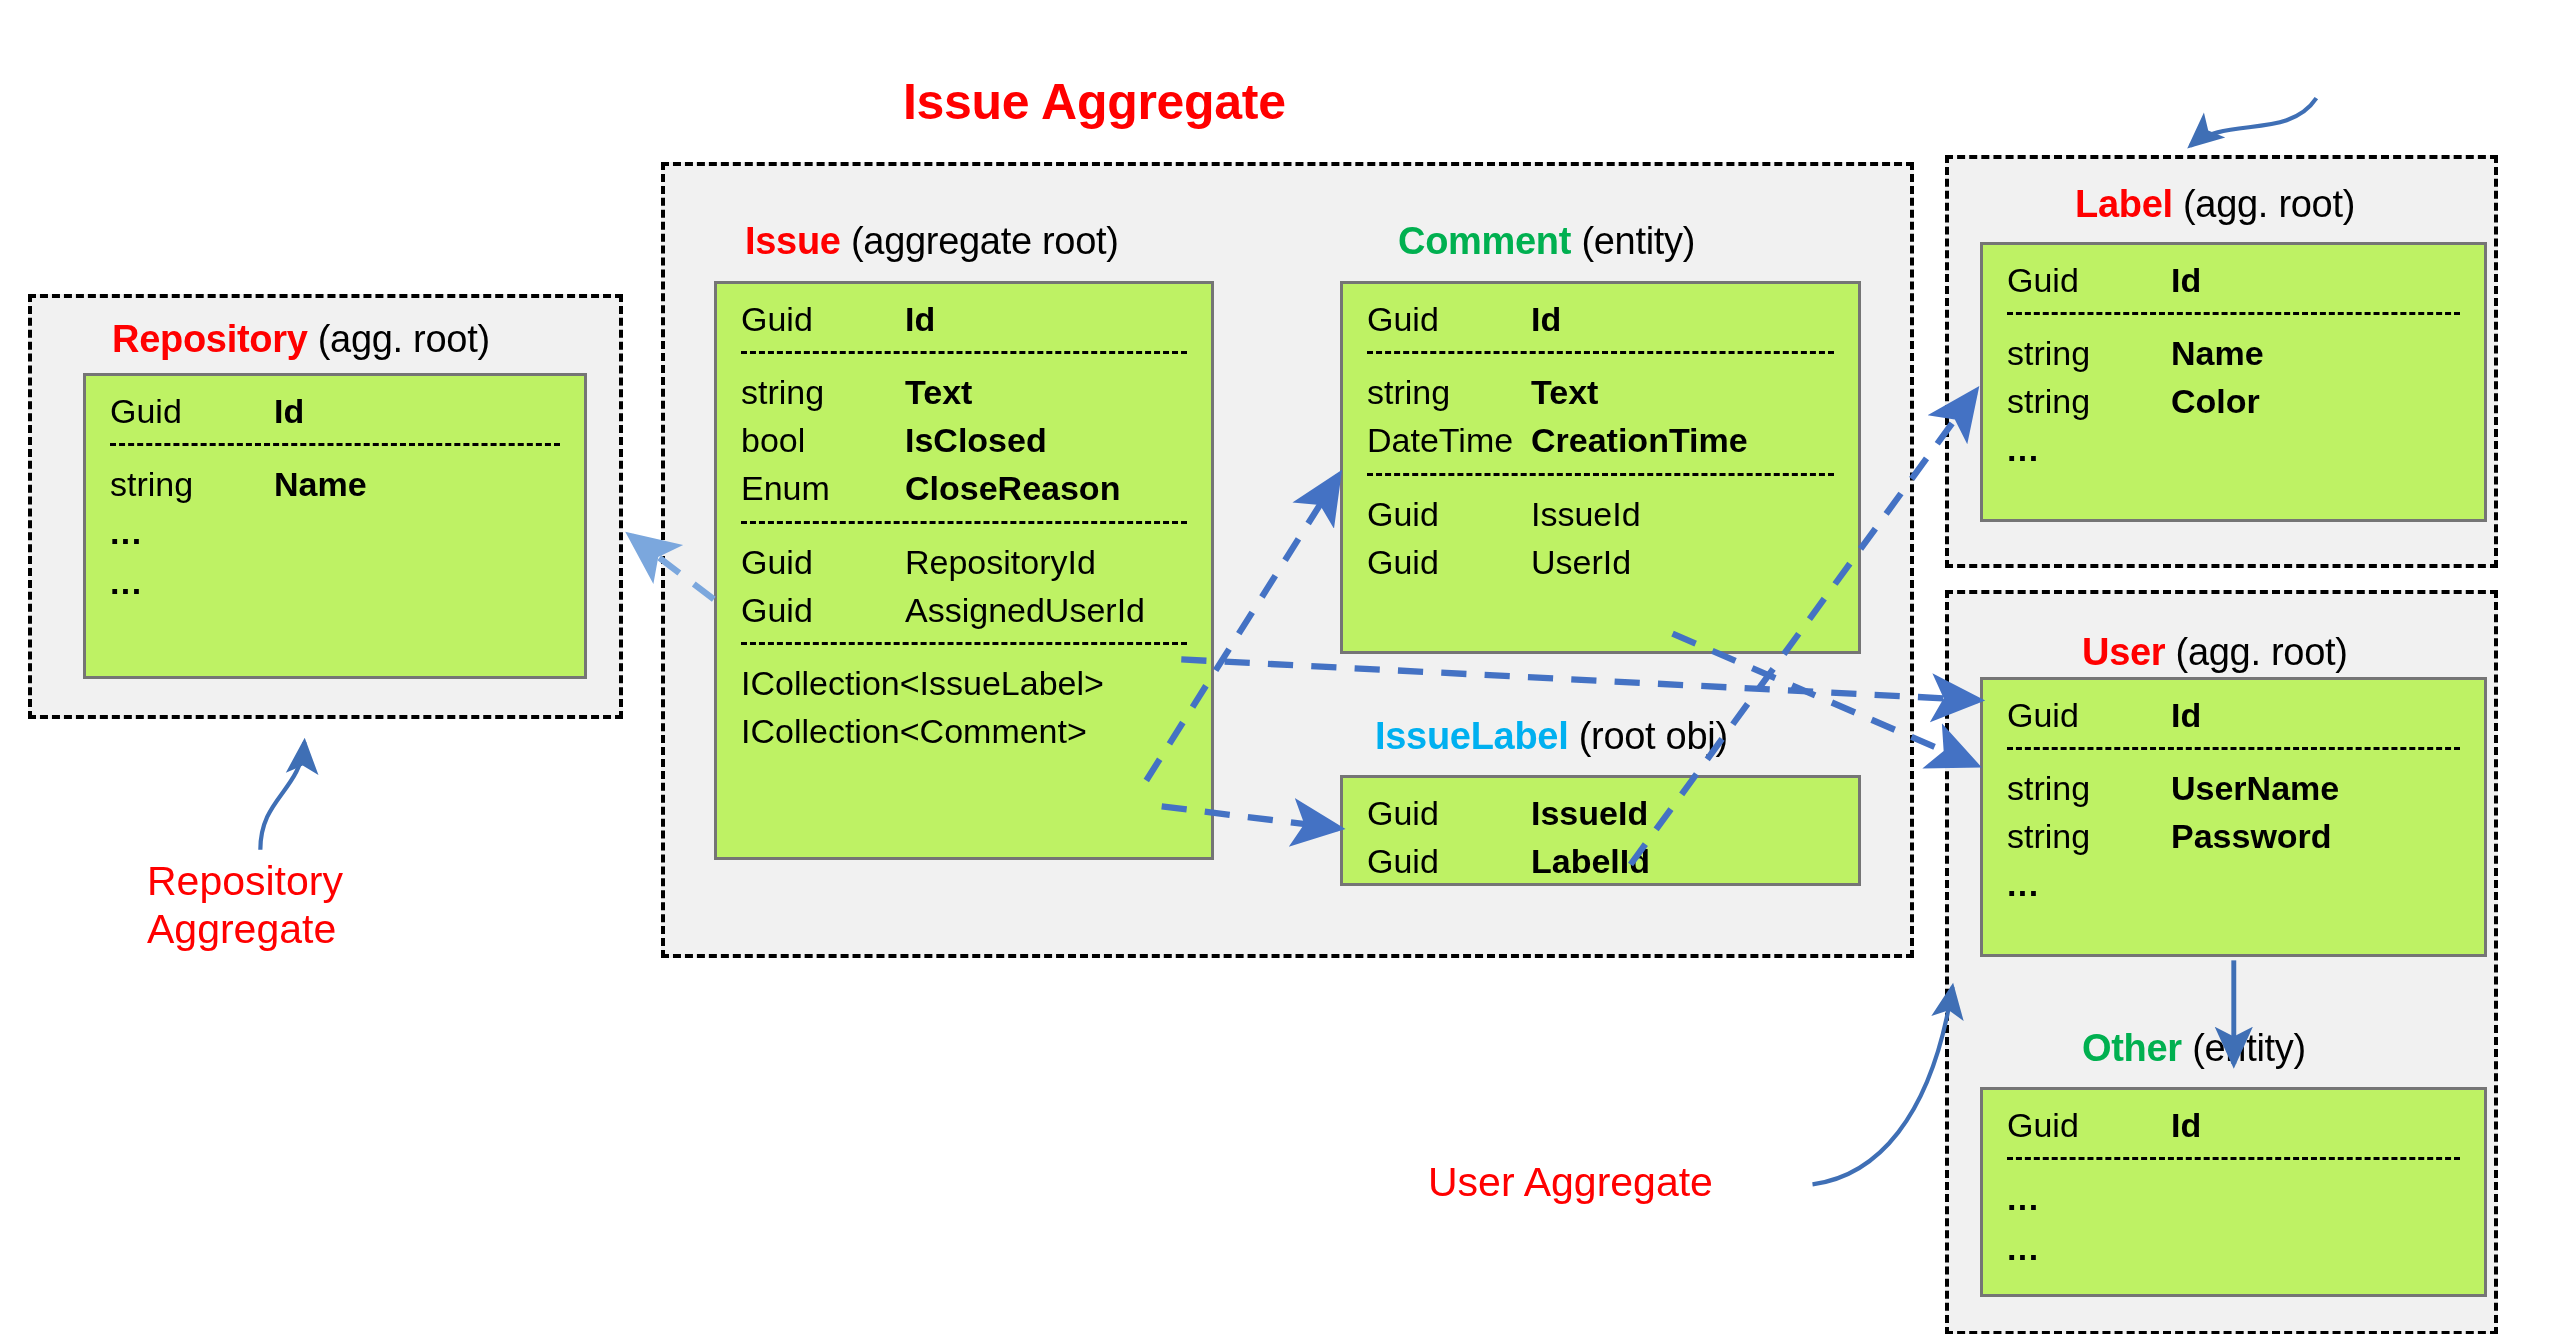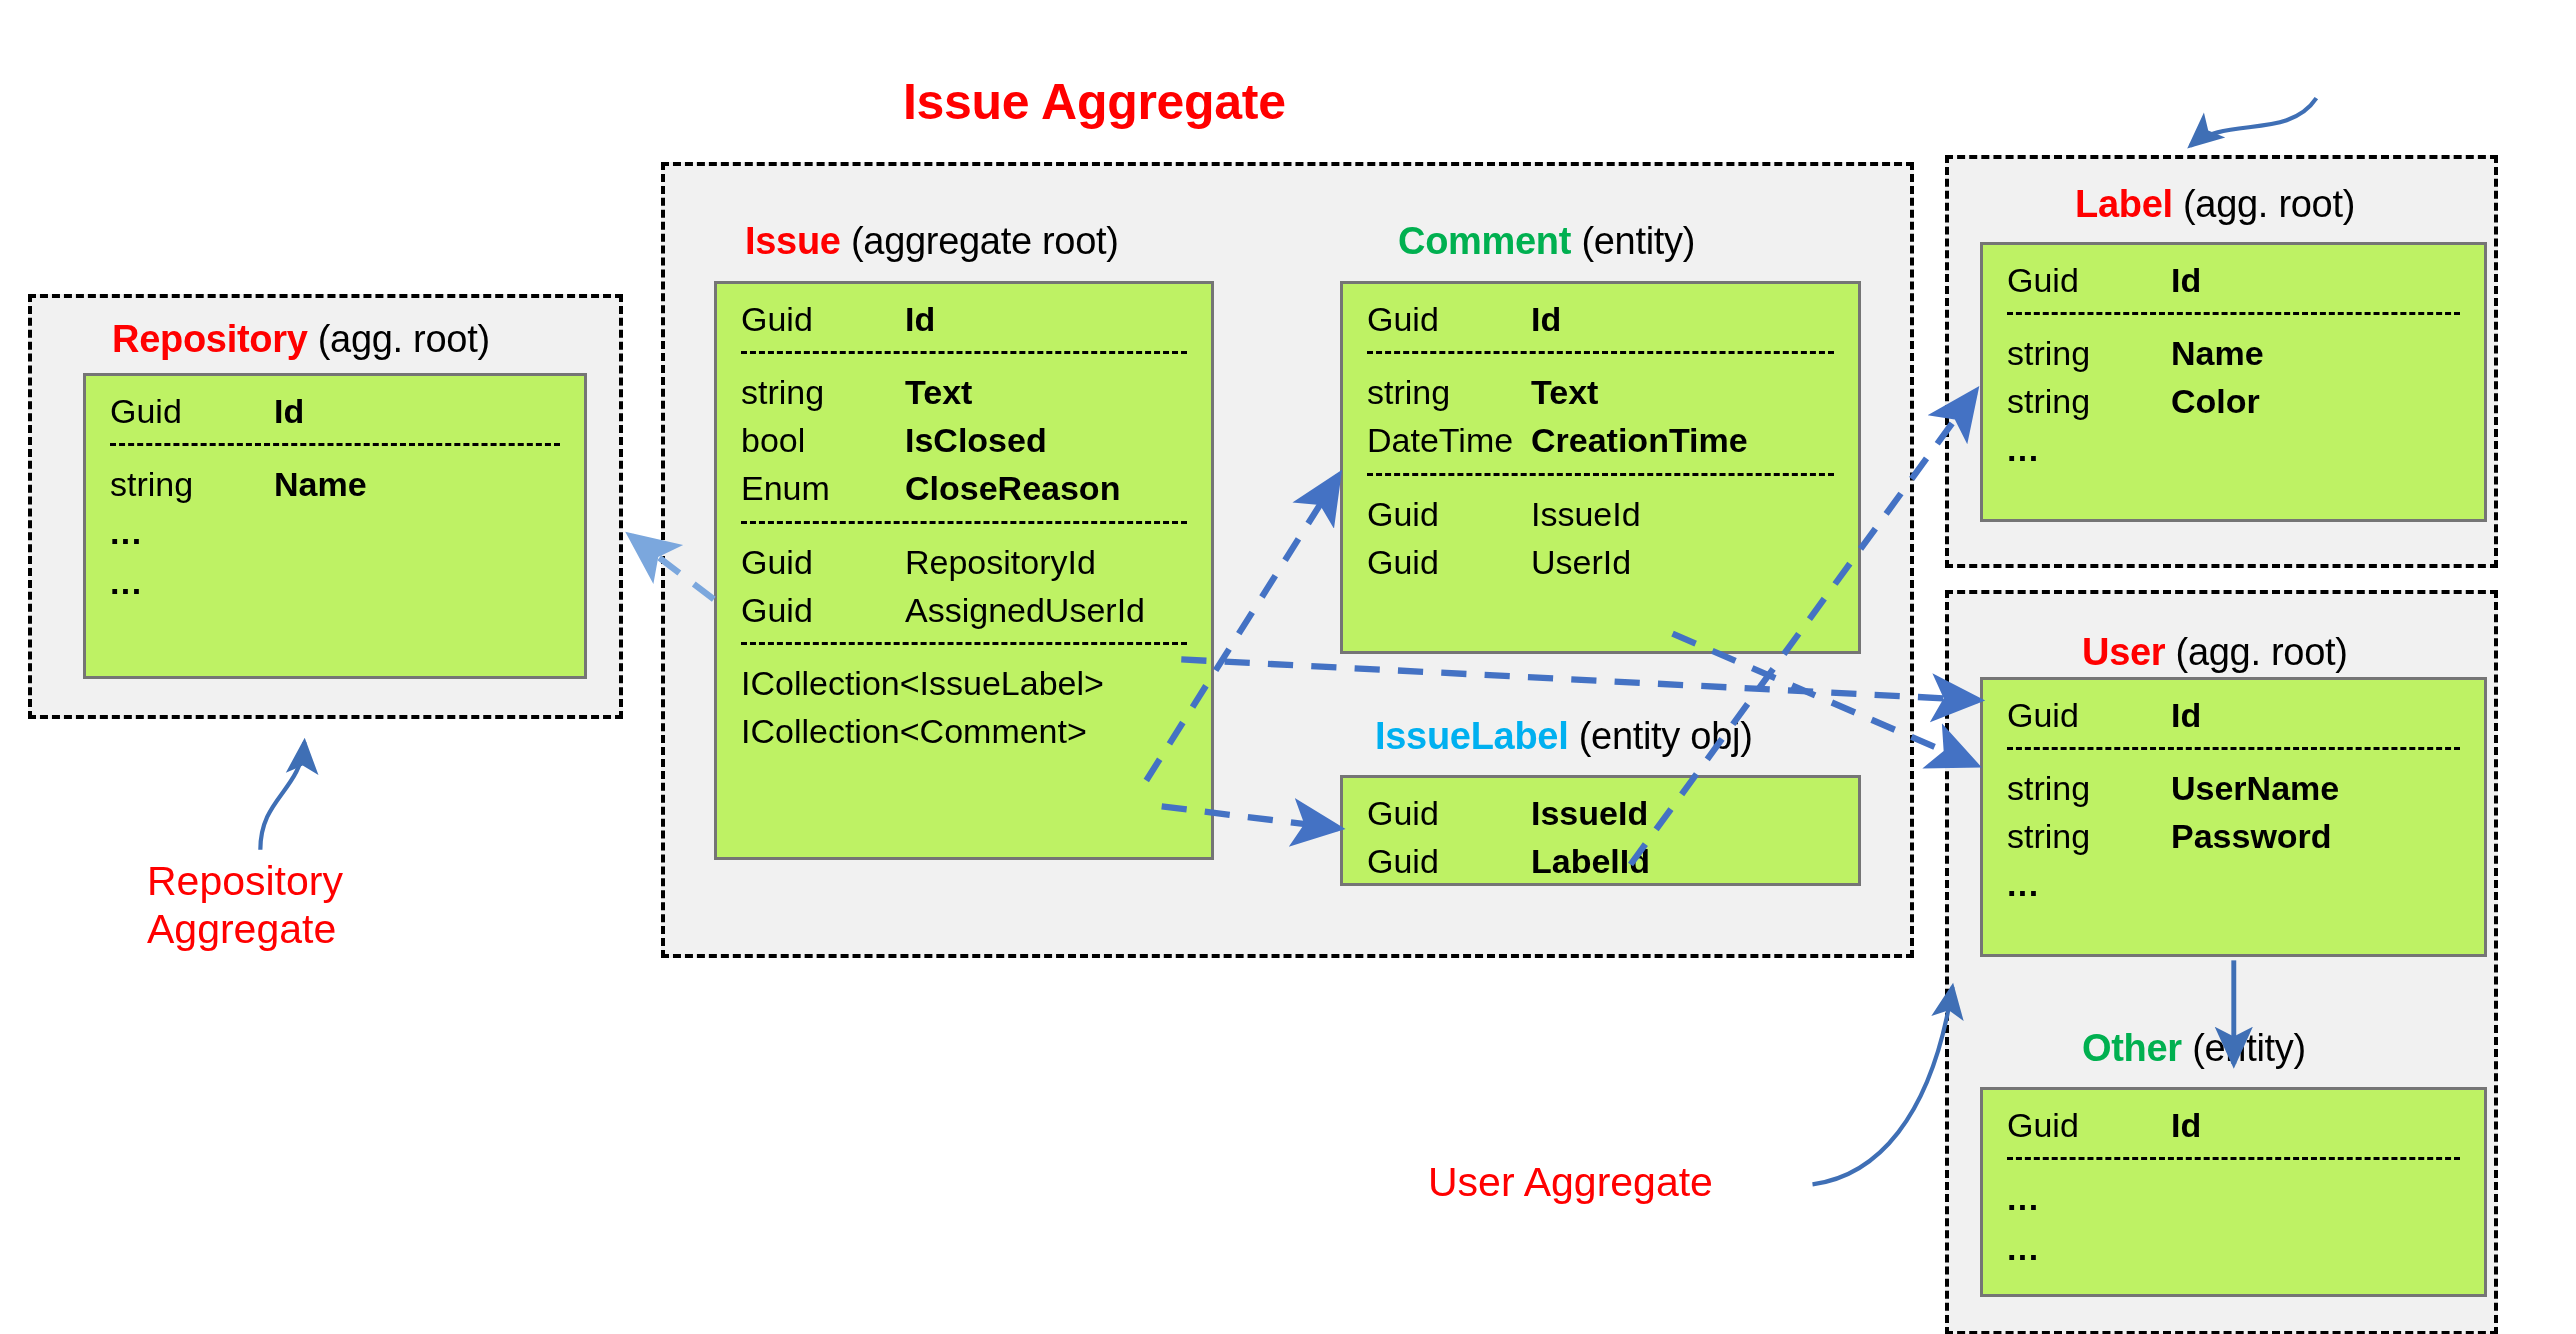--- a/index.html
+++ b/index.html
@@ -156,21 +156,21 @@
       </div>
       <div class="row">
         <span class="ty">Guid</span>
         <span class="fn">UserId</span>
       </div>
     </div>
   </div>
 
   <div class="cls-title" style="left:1375px;top:715px;">
     <span class="nm cyan">IssueLabel</span>
-    <span>(entity obj)</span>
+    <span>(root obj)</span>
   </div>
   <div class="cls" style="left:1340px;top:775px;width:521px;height:111px;">
     <div class="rows">
       <div class="row bold">
         <span class="ty">Guid</span>
         <span class="fn">IssueId</span>
       </div>
       <div class="row bold">
         <span class="ty">Guid</span>
         <span class="fn">LabelId</span>

